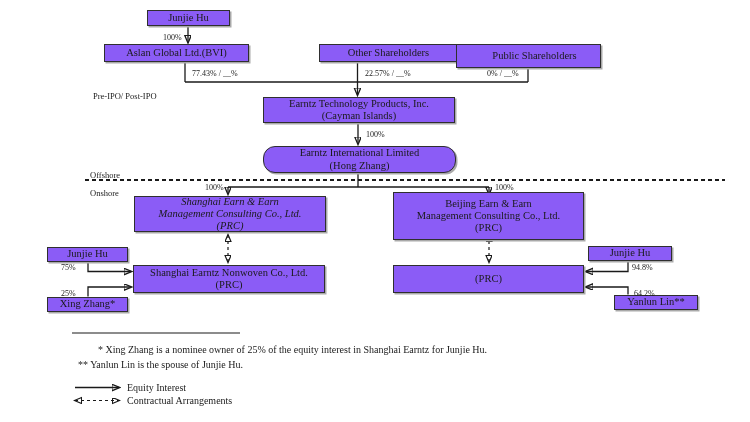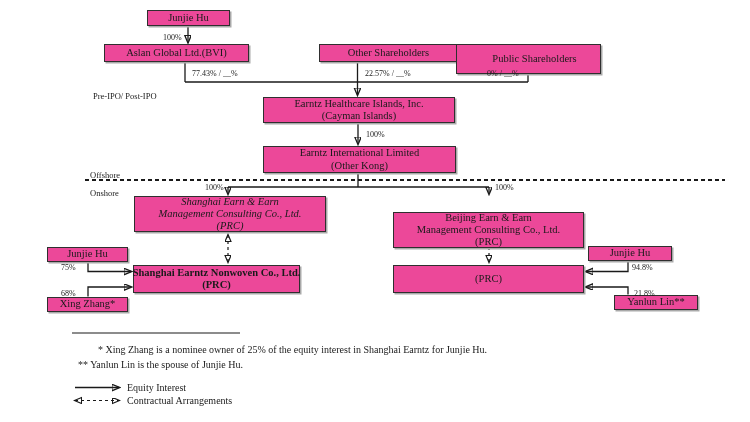--- a/index.html
+++ b/index.html
@@ -2,21 +2,21 @@
 <html><head>
 <meta charset="utf-8">
 <style>
   html,body{margin:0;padding:0;background:#ffffff;}
   #stage{
     position:relative;width:750px;height:422px;background:#ffffff;overflow:hidden;
     font-family:"Liberation Serif","DejaVu Serif",serif;color:#1a1a1a;
   }
   #connectors{position:absolute;left:0;top:0;width:750px;height:422px;}
   .box{
-    position:absolute;background:#ec4899;border:1.5px solid #2f2f2f;
+    position:absolute;background:#8b5cf6;border:1.5px solid #2f2f2f;
     box-shadow:1.5px 1.5px 0 #a9a9a9;
     display:flex;flex-direction:column;align-items:center;justify-content:center;
     text-align:center;font-size:10.5px;line-height:1.15;box-sizing:border-box;
     white-space:nowrap;
   }
   .box span{display:block;}
   .lbl{position:absolute;font-size:8px;line-height:1;white-space:nowrap;}
   .zone-lbl{position:absolute;font-size:8.5px;line-height:1.2;white-space:nowrap;}
   .note{position:absolute;font-size:10px;line-height:1.2;white-space:nowrap;}
   .legend-lbl{position:absolute;font-size:10px;line-height:1;white-space:nowrap;}
@@ -73,42 +73,42 @@
 
   <div class="box" style="left:147px;top:10px;width:83px;height:16px;">
     <span>Junjie Hu</span>
   </div>
   <div class="box" style="left:104px;top:44px;width:145px;height:18px;">
     <span>Aslan Global Ltd.(BVI)</span>
   </div>
   <div class="box" style="left:287px;top:44px;width:139px;height:18px;margin-left:32px;">
     <span>Other Shareholders</span>
   </div>
-  <div class="box" style="left:456px;top:44px;width:145px;height:30px;padding-left:12px;">
+  <div class="box" style="left:456px;top:44px;width:145px;height:24px;padding-left:12px;">
     <span>Public Shareholders</span>
   </div>
   <div class="box" style="left:263px;top:97px;width:192px;height:26px;">
-    <span>Earntz Healthcare Islands, Inc.</span>
+    <span>Earntz Technology Products, Inc.</span>
     <span>(Cayman Islands)</span>
   </div>
-  <div class="box" style="left:263px;top:146px;width:193px;height:27px;">
+  <div class="box" style="left:263px;top:146px;width:193px;height:27px;border-radius:12px;">
     <span>Earntz International Limited</span>
-    <span>(Other Kong)</span>
+    <span>(Hong Zhang)</span>
   </div>
   <div class="box" style="left:134px;top:196px;width:192px;height:36px;font-style:italic;">
     <span>Shanghai Earn &amp; Earn</span>
     <span>Management Consulting Co., Ltd.</span>
     <span>(PRC)</span>
   </div>
-  <div class="box" style="left:393px;top:212px;width:191px;height:36px;">
+  <div class="box" style="left:393px;top:192px;width:191px;height:48px;">
     <span>Beijing Earn &amp; Earn</span>
     <span>Management Consulting Co., Ltd.</span>
     <span>(PRC)</span>
   </div>
-  <div class="box" style="left:133px;top:265px;width:167px;height:28px;font-weight:bold;">
+  <div class="box" style="left:133px;top:265px;width:192px;height:28px;">
     <span>Shanghai Earntz Nonwoven Co., Ltd.</span>
     <span>(PRC)</span>
   </div>
   <div class="box" style="left:393px;top:265px;width:191px;height:28px;">
     <span>(PRC)</span>
   </div>
   <div class="box" style="left:47px;top:247px;width:81px;height:15px;">
     <span>Junjie Hu</span>
   </div>
   <div class="box" style="left:47px;top:296.5px;width:81px;height:15px;">
@@ -122,23 +122,23 @@
   </div>
 
   <div class="lbl" style="left:163px;top:34px;">100%</div>
   <div class="lbl" style="left:192px;top:70px;">77.43% / __%</div>
   <div class="lbl" style="left:365px;top:70px;">22.57% / __%</div>
   <div class="lbl" style="left:487px;top:70px;">0% / __%</div>
   <div class="lbl" style="left:366px;top:131px;">100%</div>
   <div class="lbl" style="left:205px;top:184px;">100%</div>
   <div class="lbl" style="left:495px;top:184px;">100%</div>
   <div class="lbl" style="left:61px;top:264px;">75%</div>
-  <div class="lbl" style="left:61px;top:290px;">68%</div>
+  <div class="lbl" style="left:61px;top:290px;">25%</div>
   <div class="lbl" style="left:632px;top:264px;">94.8%</div>
-  <div class="lbl" style="left:634px;top:290px;">21.8%</div>
+  <div class="lbl" style="left:634px;top:290px;">64.2%</div>
 
   <div class="note" style="left:78px;top:344px;margin-left:20px;">* Xing Zhang is a nominee owner of 25% of the equity interest in Shanghai Earntz for Junjie Hu.</div>
   <div class="note" style="left:78px;top:359px;">** Yanlun Lin is the spouse of Junjie Hu.</div>
 
   <div class="legend-lbl" style="left:127px;top:383px;">Equity Interest</div>
   <div class="legend-lbl" style="left:127px;top:396px;">Contractual Arrangements</div>
 
 </div>
 
 </body></html>

